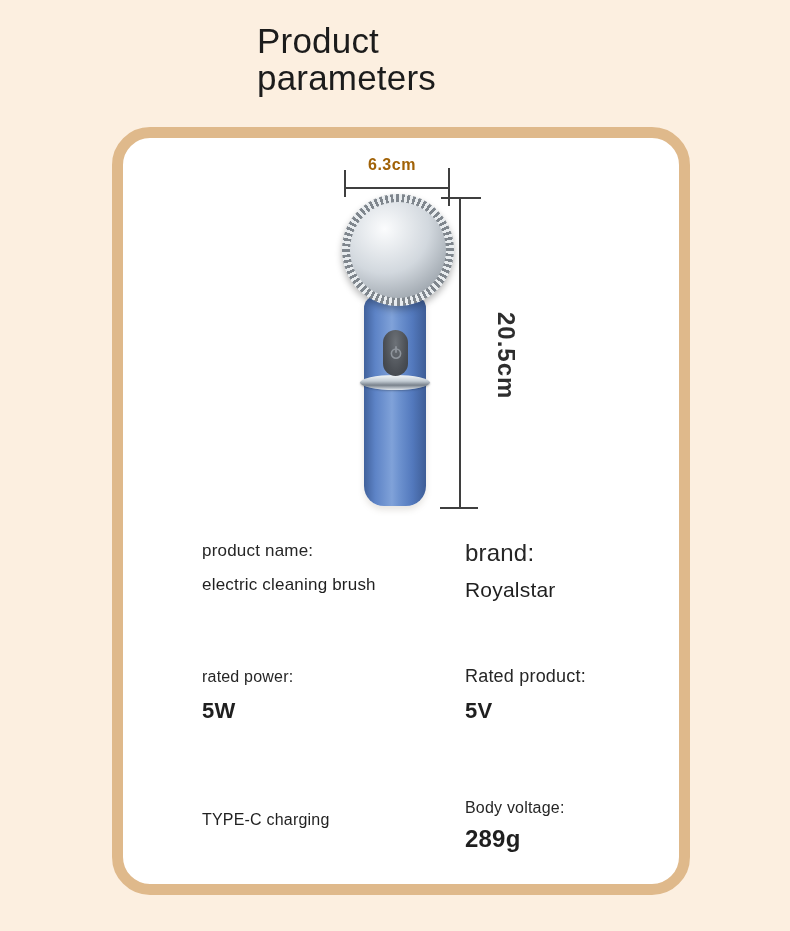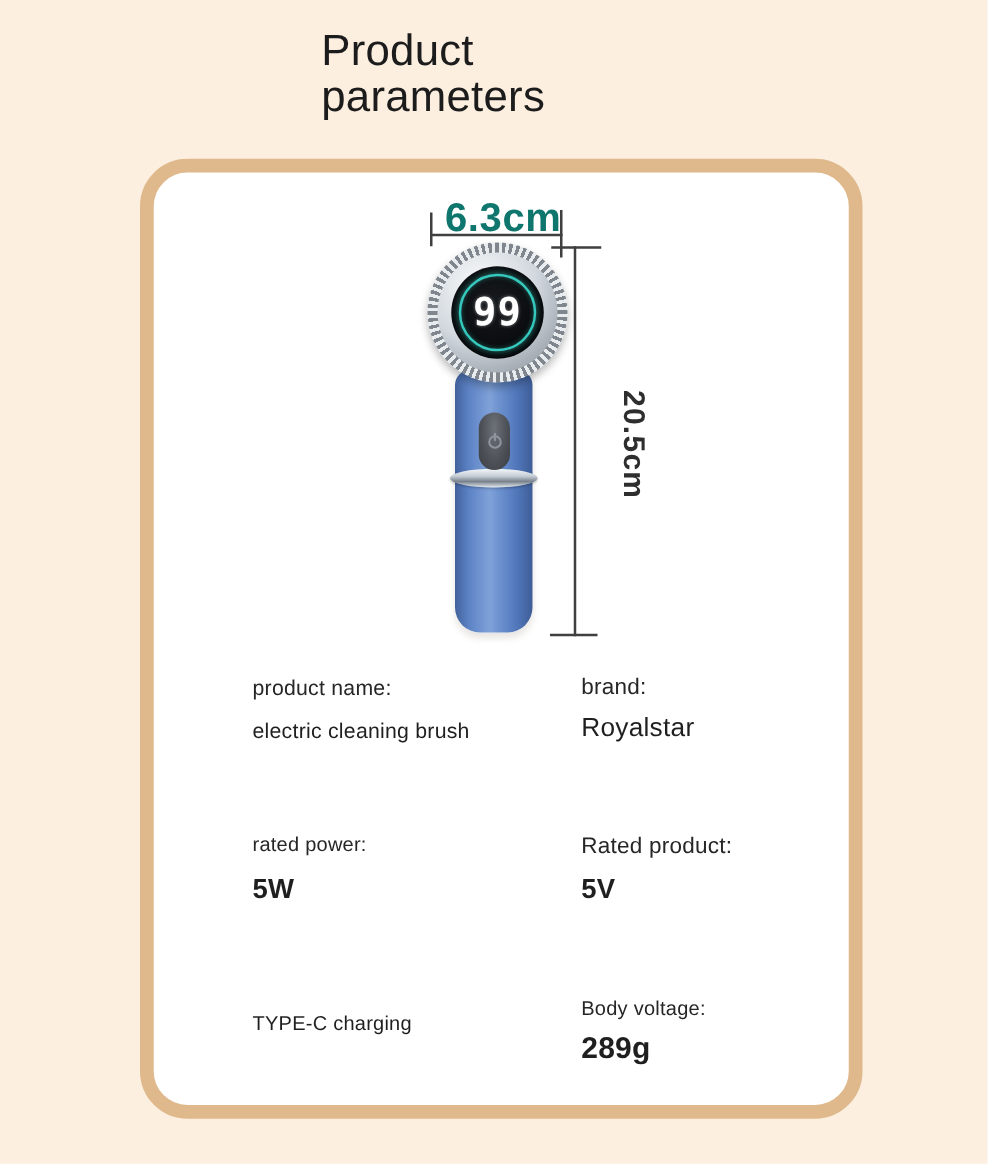--- a/index.html
+++ b/index.html
@@ -23,22 +23,22 @@
   .card{
     left:112px;top:127px;width:556px;height:746px;
     background:#ffffff;
     border:11px solid #dfb98b;
     border-radius:38px;
   }
 
   
   .dim{background:#3f3f3f;}
   .dim-width-label{
-    left:356px;top:156px;
-    font-size:32px;font-weight:700;color:#0f766e;letter-spacing:.5px;
+    left:368px;top:156px;
+    font-size:16px;font-weight:700;color:#a16207;letter-spacing:.5px;
   }
   .dim-height-label{
     left:492px;top:312px;
     writing-mode:vertical-rl;
     font-size:24px;font-weight:700;color:#2e2e2e;letter-spacing:1px;
   }
 
   
   .device-neck{
     left:370px;top:286px;width:50px;height:26px;
@@ -87,21 +87,21 @@
     font-weight:700;font-size:31px;color:#ffffff;
     letter-spacing:1px;line-height:1;
     text-shadow:0 0 3px rgba(255,255,255,.45);
   }
 
   
   .spec-label{color:#262626;letter-spacing:.2px;}
   .spec-value{color:#1f1f1f;letter-spacing:.2px;}
   .spec-1 .spec-label{font-size:17px;}
   .spec-1 .spec-value{font-size:17px;margin-top:14px;}
-  .spec-2 .spec-label{font-size:18px;}
+  .spec-2 .spec-label{font-size:24px;}
   .spec-2 .spec-value{font-size:21px;font-weight:500;margin-top:11px;}
   .spec-3 .spec-label{font-size:16px;}
   .spec-3 .spec-value{font-size:22px;font-weight:700;margin-top:12px;}
   .spec-4 .spec-label{font-size:18px;}
   .spec-4 .spec-value{font-size:22px;font-weight:700;margin-top:11px;}
   .spec-5 .spec-label{font-size:19px;}
   .spec-5 .spec-value{font-size:16px;margin-top:16px;}
   .spec-6 .spec-label{font-size:16px;}
   .spec-6 .spec-value{font-size:24px;font-weight:700;margin-top:8px;}
 </style>
@@ -129,24 +129,20 @@
   <div class="abs device-button">
     <span style="display:flex;">
       <svg width="14" height="14" viewBox="0 0 14 14">
         <circle cx="7" cy="7.6" r="4.6" fill="none" stroke="#8f959c" stroke-width="1.6"></circle>
         <line x1="7" y1="1" x2="7" y2="6" stroke="#8f959c" stroke-width="1.8" stroke-linecap="round"></line>
       </svg>
     </span>
   </div>
   <div class="abs device-head">
     <div class="head-ring"></div>
-    <div class="head-display">
-      <div class="teal-ring"></div>
-      <span class="display-digits">99</span>
-    </div>
   </div>
 </div>
 
 <div class="abs spec spec-1" style="left:202px;top:541px;">
   <div class="spec-label">product name:</div>
   <div class="spec-value">electric cleaning brush</div>
 </div>
 <div class="abs spec spec-2" style="left:465px;top:539px;">
   <div class="spec-label">brand:</div>
   <div class="spec-value">Royalstar</div>

